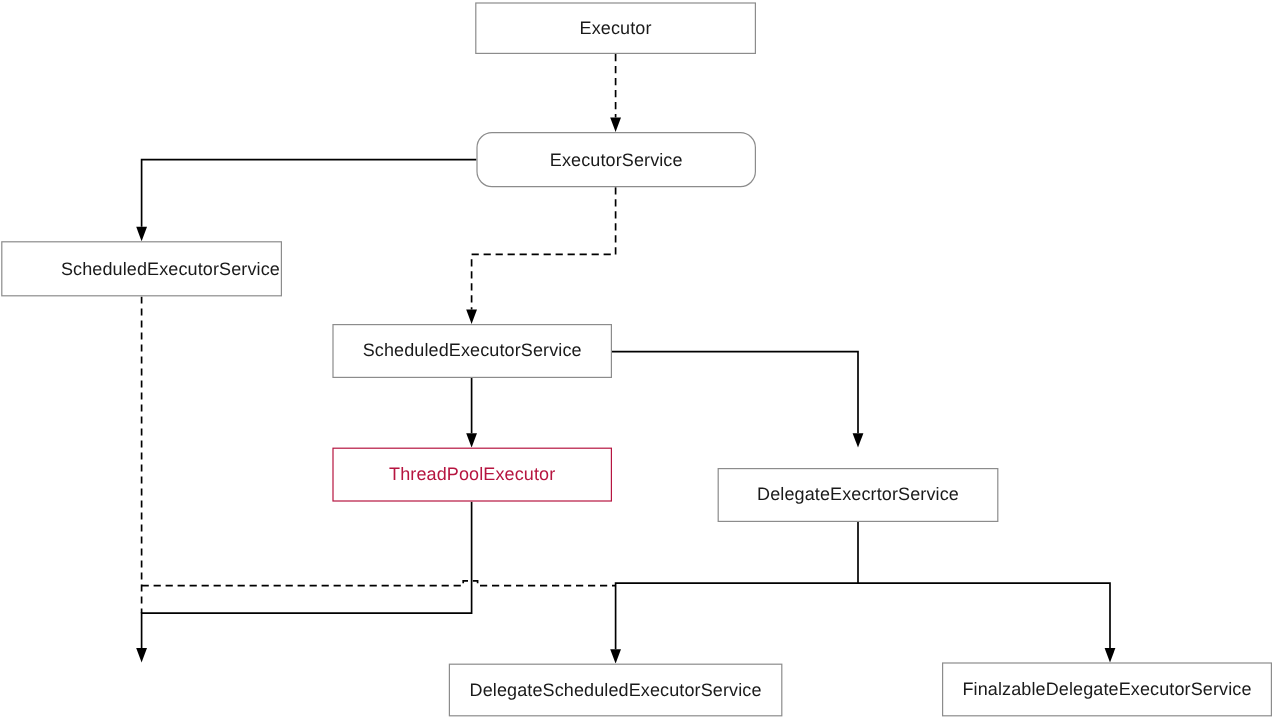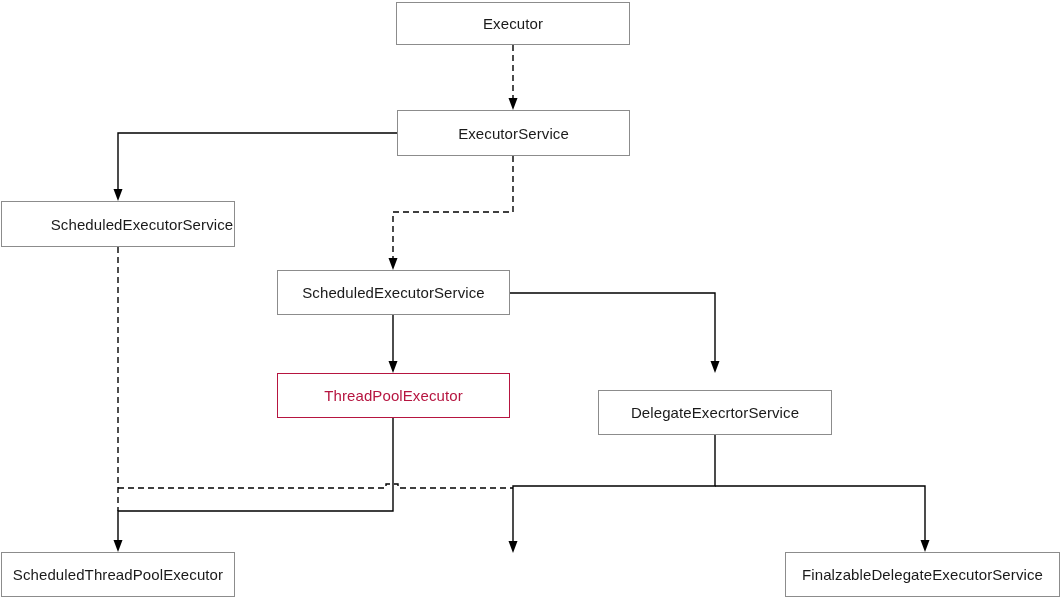--- a/index.html
+++ b/index.html
@@ -33,21 +33,21 @@
     font-size: 15px;
     color: #1a1a1a;
     letter-spacing: 0.1px;
     white-space: nowrap;
   }
   .node.highlight {
     border: 1.5px solid #b61540;
     color: #b61540;
   }
   #node-executor                              { left: 396px; top: 2px;   width: 234px; height: 43px; }
-  #node-executor-service                      { left: 397px; top: 110px; width: 233px; height: 46px; }
+  #node-executor-service                      { left: 397px; top: 110px; width: 233px; height: 46px; border-radius: 13px; }
   #node-scheduled-executor-service            { left: 1px;   top: 201px; width: 234px; height: 46px; padding-left: 48px; }
   #node-abstract-executor-service             { left: 277px; top: 270px; width: 233px; height: 45px; }
   #node-thread-pool-executor                  { left: 277px; top: 373px; width: 233px; height: 45px; }
   #node-delegate-execrtor-service             { left: 598px; top: 390px; width: 234px; height: 45px; }
   #node-scheduled-thread-pool-executor        { left: 1px;   top: 552px; width: 234px; height: 45px; }
   #node-delegate-scheduled-executor-service   { left: 374px; top: 553px; width: 278px; height: 44px; }
   #node-finalzable-delegate-executor-service  { left: 785px; top: 552px; width: 275px; height: 45px; }
 
   .edge { stroke: #000000; stroke-width: 1.4; fill: none; }
   .edge.dashed { stroke-dasharray: 6 4; }
@@ -136,22 +136,22 @@
   </div>
 
   <div class="node highlight" id="node-thread-pool-executor">
     <span>ThreadPoolExecutor</span>
   </div>
 
   <div class="node" id="node-delegate-execrtor-service">
     <span>DelegateExecrtorService</span>
   </div>
 
-  <div class="node" id="node-scheduled-thread-pool-executor">
-    <span>ScheduledThreadPoolExecutor</span>
+
+  <div class="node" id="node-delegate-scheduled-executor-service">
+    <span>DelegateScheduledExecutorService</span>
   </div>
-
 
   <div class="node" id="node-finalzable-delegate-executor-service">
     <span>FinalzableDelegateExecutorService</span>
   </div>
 
 </div>
 
 </body></html>

